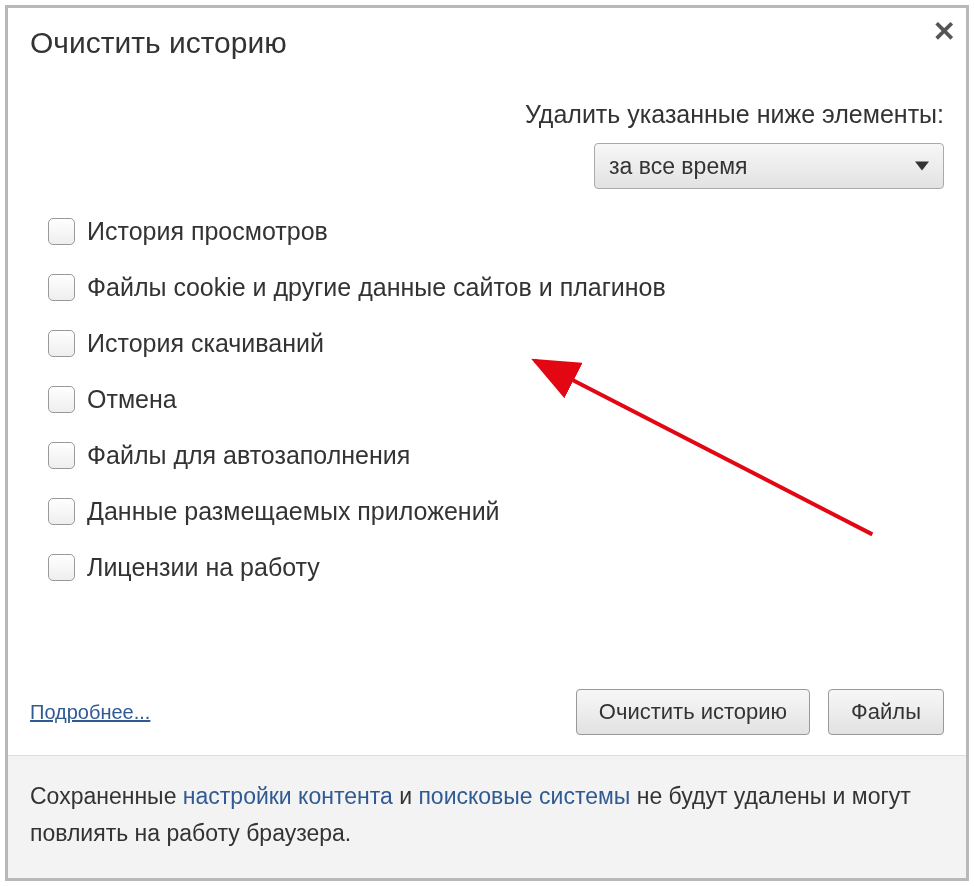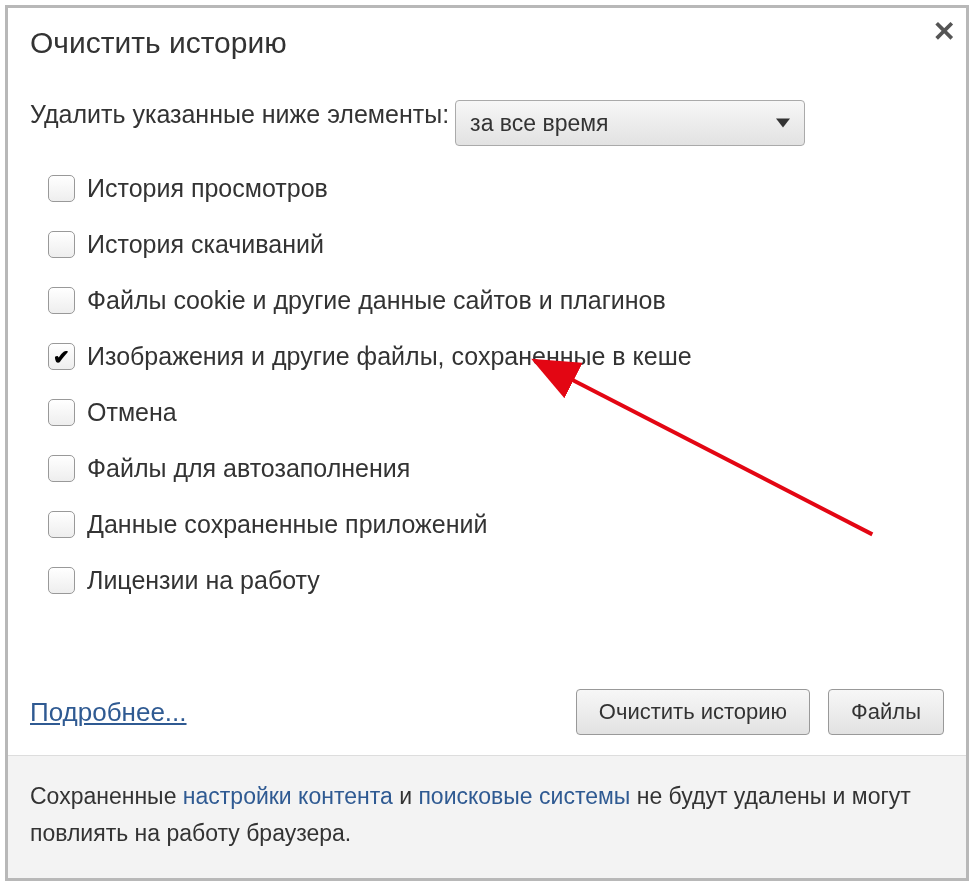--- a/index.html
+++ b/index.html
@@ -37,24 +37,25 @@
     font-weight: bold;
     color: #555;
     cursor: pointer;
     line-height: 1;
   }
   .content {
     padding: 10px 22px 0 22px;
   }
   .prompt-row {
     display: flex;
-    align-items: flex-start;
-    gap: 6px;
+    align-items: flex-end;
+    gap: 14px;
     margin-bottom: 28px;
     margin-top: 20px;
+    flex-direction: column;
   }
   .prompt-label {
     font-size: 25px;
     color: #333;
   }
   .dropdown {
     width: 350px;
     height: 46px;
     background: linear-gradient(#f7f7f7, #e2e2e2);
     border: 1px solid #aaa;
@@ -114,21 +115,21 @@
     bottom: 0;
     left: 0;
     right: 0;
   }
   .button-row {
     display: flex;
     align-items: center;
     padding: 20px 22px;
   }
   .more-link {
-    font-size: 26px;
+    font-size: 20px;
     color: #2f5a92;
     text-decoration: underline;
     cursor: pointer;
   }
   .button-spacer { flex: 1; }
   .btn {
     height: 46px;
     padding: 0 22px;
     background: linear-gradient(#f7f7f7, #e2e2e2);
     border: 1px solid #999;
@@ -180,41 +181,37 @@
       </div>
     </div>
 
     <div class="check-list">
       <div class="check-row">
         <div class="checkbox"></div>
         <span class="check-label">История просмотров</span>
       </div>
       <div class="check-row">
         <div class="checkbox"></div>
+        <span class="check-label">Файлы cookie и другие данные сайтов и плагинов</span>
+      </div>
+      <div class="check-row">
+        <div class="checkbox"></div>
         <span class="check-label">История скачиваний</span>
       </div>
       <div class="check-row">
         <div class="checkbox"></div>
-        <span class="check-label">Файлы cookie и другие данные сайтов и плагинов</span>
-      </div>
-      <div class="check-row">
-        <div class="checkbox checked"></div>
-        <span class="check-label">Изображения и другие файлы, сохраненные в кеше</span>
-      </div>
-      <div class="check-row">
-        <div class="checkbox"></div>
         <span class="check-label">Отмена</span>
       </div>
       <div class="check-row">
         <div class="checkbox"></div>
         <span class="check-label">Файлы для автозаполнения</span>
       </div>
       <div class="check-row">
         <div class="checkbox"></div>
-        <span class="check-label">Данные сохраненные приложений</span>
+        <span class="check-label">Данные размещаемых приложений</span>
       </div>
       <div class="check-row">
         <div class="checkbox"></div>
         <span class="check-label">Лицензии на работу</span>
       </div>
     </div>
 
   </div>
 
   <div class="footer">

